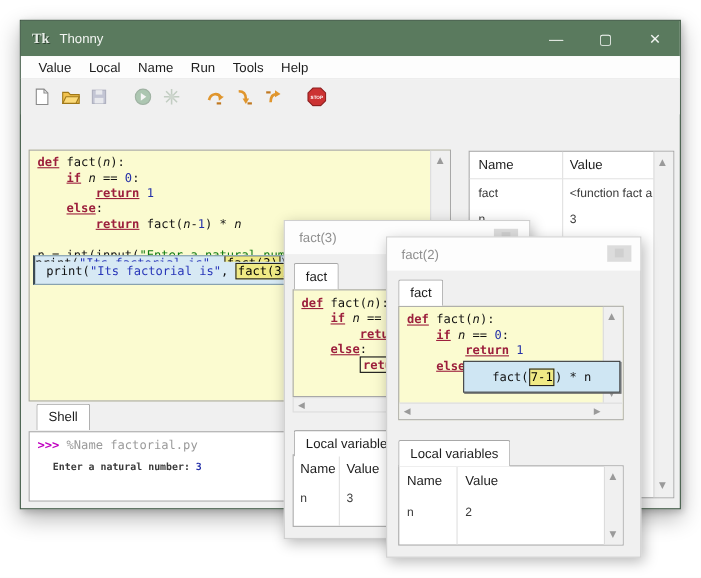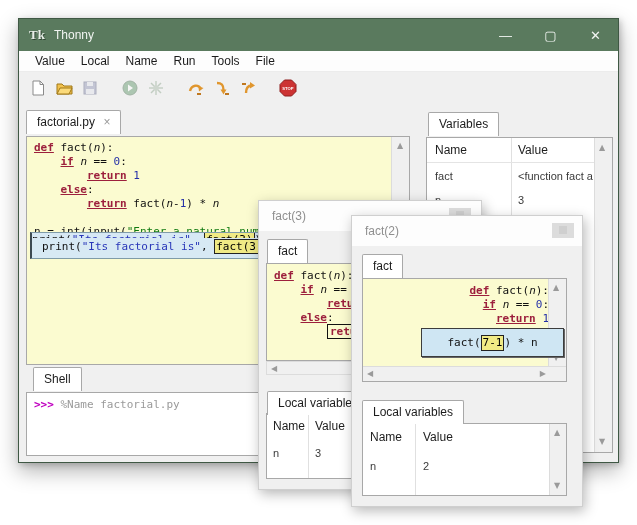--- a/index.html
+++ b/index.html
@@ -96,21 +96,21 @@
         <div class="win-btn">✕</div>
       </div>
     </div>
 
     <div class="abs menubar">
       <div class="menu-item">Value</div>
       <div class="menu-item">Local</div>
       <div class="menu-item">Name</div>
       <div class="menu-item">Run</div>
       <div class="menu-item">Tools</div>
-      <div class="menu-item">File</div>
+      <div class="menu-item">Help</div>
     </div>
 
     <div class="abs toolbar">
       <div class="tb-icon">
         <svg width="16" height="16" viewBox="0 0 16 16">
             <path d="M3 1h7l3.5 3.5V15H3z" fill="#fff" stroke="#8a8a8a"></path>
             <path d="M10 1v3.5h3.5" fill="none" stroke="#8a8a8a"></path>
           </svg>
       </div>
       <div class="tb-icon">
@@ -168,47 +168,43 @@
       </div>
       <div class="tb-sp"></div>
       <div class="tb-icon">
         <svg width="18" height="18" viewBox="0 0 18 18">
             <polygon points="5.5,1 12.5,1 17,5.5 17,12.5 12.5,17 5.5,17 1,12.5 1,5.5" fill="#cc3333" stroke="#8e1f1f"></polygon>
             <text x="9" y="10.8" font-size="4.2" font-weight="bold" fill="#fff" text-anchor="middle" font-family="Liberation Sans, sans-serif">STOP</text>
           </svg>
       </div>
     </div>
 
-    <div class="tab" style="left:7px;top:91px;">
-      <span>factorial.py</span>
-      <span style="color:#9a9a9a;margin-left:5px;">×</span>
-    </div>
     <div class="pane editor-pane">
       <div class="editor-code code"><div class="cl"><span class="tk-k">def</span><span class="tk-p"> fact(</span><span class="tk-i">n</span><span class="tk-p">):</span></div><div class="cl"><span class="tk-p">    </span><span class="tk-k">if</span><span class="tk-p"> </span><span class="tk-i">n</span><span class="tk-p"> == </span><span class="tk-n">0</span><span class="tk-p">:</span></div><div class="cl"><span class="tk-p">        </span><span class="tk-k">return</span><span class="tk-p"> </span><span class="tk-n">1</span></div><div class="cl"><span class="tk-p">    </span><span class="tk-k">else</span><span class="tk-p">:</span></div><div class="cl"><span class="tk-p">        </span><span class="tk-k">return</span><span class="tk-p"> fact(</span><span class="tk-i">n</span><span class="tk-p">-</span><span class="tk-n">1</span><span class="tk-p">) * </span><span class="tk-i">n</span></div><div class="cl"><span class="tk-p"></span></div><div class="cl"><span class="tk-p">n = int(input(</span><span class="tk-sg">"Enter a natural number</span></div></div>
       <div class="focus-box">
         <div class="sliver code"><div class="cl"><span class="tk-p">print(</span><span class="tk-sb">"Its factorial is"</span><span class="tk-p">, </span><span class="tk-box">fact(3)</span><span class="tk-p">)</span></div></div>
         <div class="focus-line code"><div class="cl"><span class="tk-p">print(</span><span class="tk-sb">"Its factorial is"</span><span class="tk-p">, </span><span class="tk-box">fact(3)</span><span class="tk-p">)</span></div></div>
       </div>
       <div class="vscroll">
         <div class="sb-ar" style="top:5px;left:5px;">▲</div>
       </div>
     </div>
 
     <div class="tab" style="left:14px;top:348px;">
       <span>Shell</span>
     </div>
     <div class="pane shell-pane">
       <div class="shell-l1">
         <span class="shell-prompt">&gt;&gt;&gt;</span><span class="shell-cmd"> %Name factorial.py</span>
       </div>
-    </div>
-
-    <div class="tab" style="left:409px;top:93px;">
-      <span>Variables</span>
-    </div>
+      <div class="shell-l2">
+        <span>Enter a natural number: </span><span class="shell-input">3</span>
+      </div>
+    </div>
+
     <div class="pane var-table" style="left:407px;top:118px;width:187px;height:316px;">
       <div class="vt-div" style="left:84px;"></div>
       <div class="vt-head">
         <div class="vt-col1" style="left:8px;">Name</div>
         <div class="vt-col1" style="left:91px;">Value</div>
       </div>
       <div>
         <div class="vt-row-name" style="left:8px;top:32px;">fact</div>
         <div class="vt-row-val" style="left:91px;top:32px;width:76px;">&lt;function fact a</div>
       </div>
@@ -246,21 +242,21 @@
       <div class="vt-div" style="left:41px;"></div>
       <div class="vt-col1" style="left:6px;top:5px;">Name</div>
       <div class="vt-col1" style="left:48px;top:5px;">Value</div>
       <div>
         <div class="vt-row-name" style="left:6px;top:33px;">n</div>
         <div class="vt-row-val" style="left:48px;top:33px;">3</div>
       </div>
     </div>
   </div>
 
-  <div class="abs frame-win" style="left:351px;top:215px;width:232px;height:292px;z-index:20;text-align:right;">
+  <div class="abs frame-win" style="left:351px;top:215px;width:232px;height:292px;z-index:20;">
     <div class="frame-title">
       <div class="frame-title-text">fact(2)</div>
       <div class="frame-btn" style="right:8px;">
           <div class="frame-btn-glyph"></div>
         </div>
     </div>
     <div class="tab" style="left:10px;top:38px;">
       <span>fact</span>
     </div>
     <div class="pane frame-code" style="left:10px;top:62px;width:205px;height:104px;">

